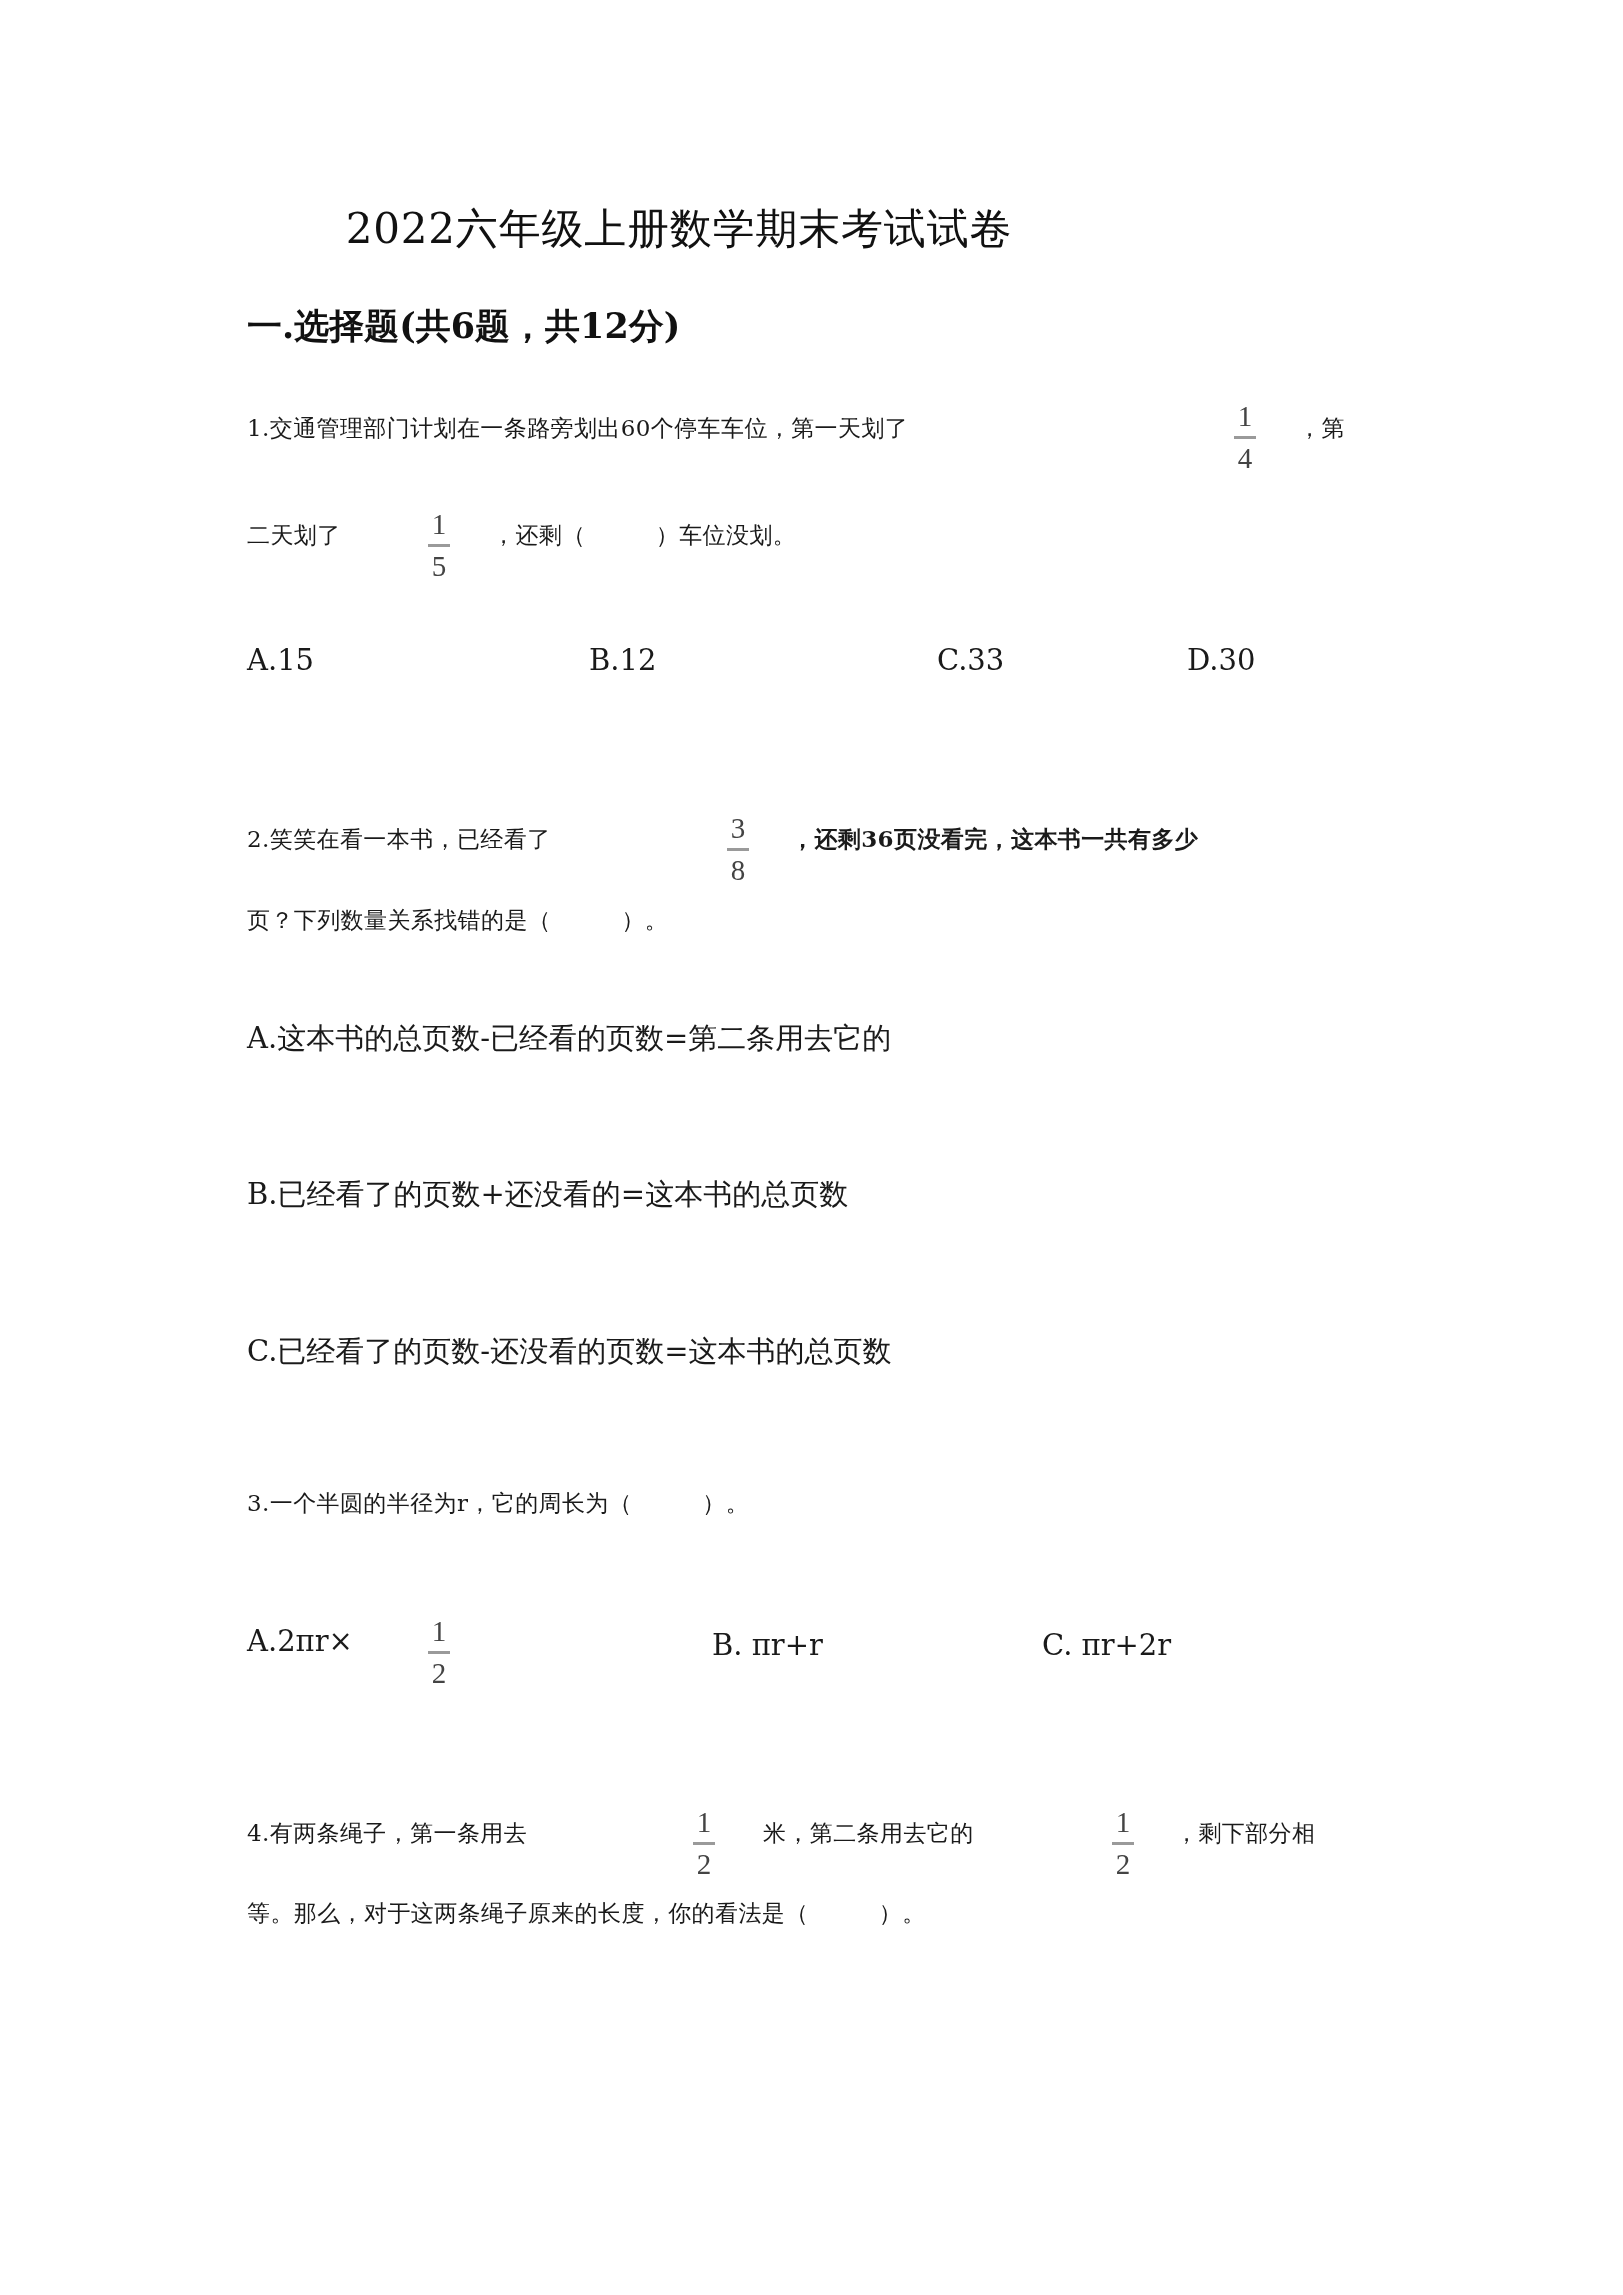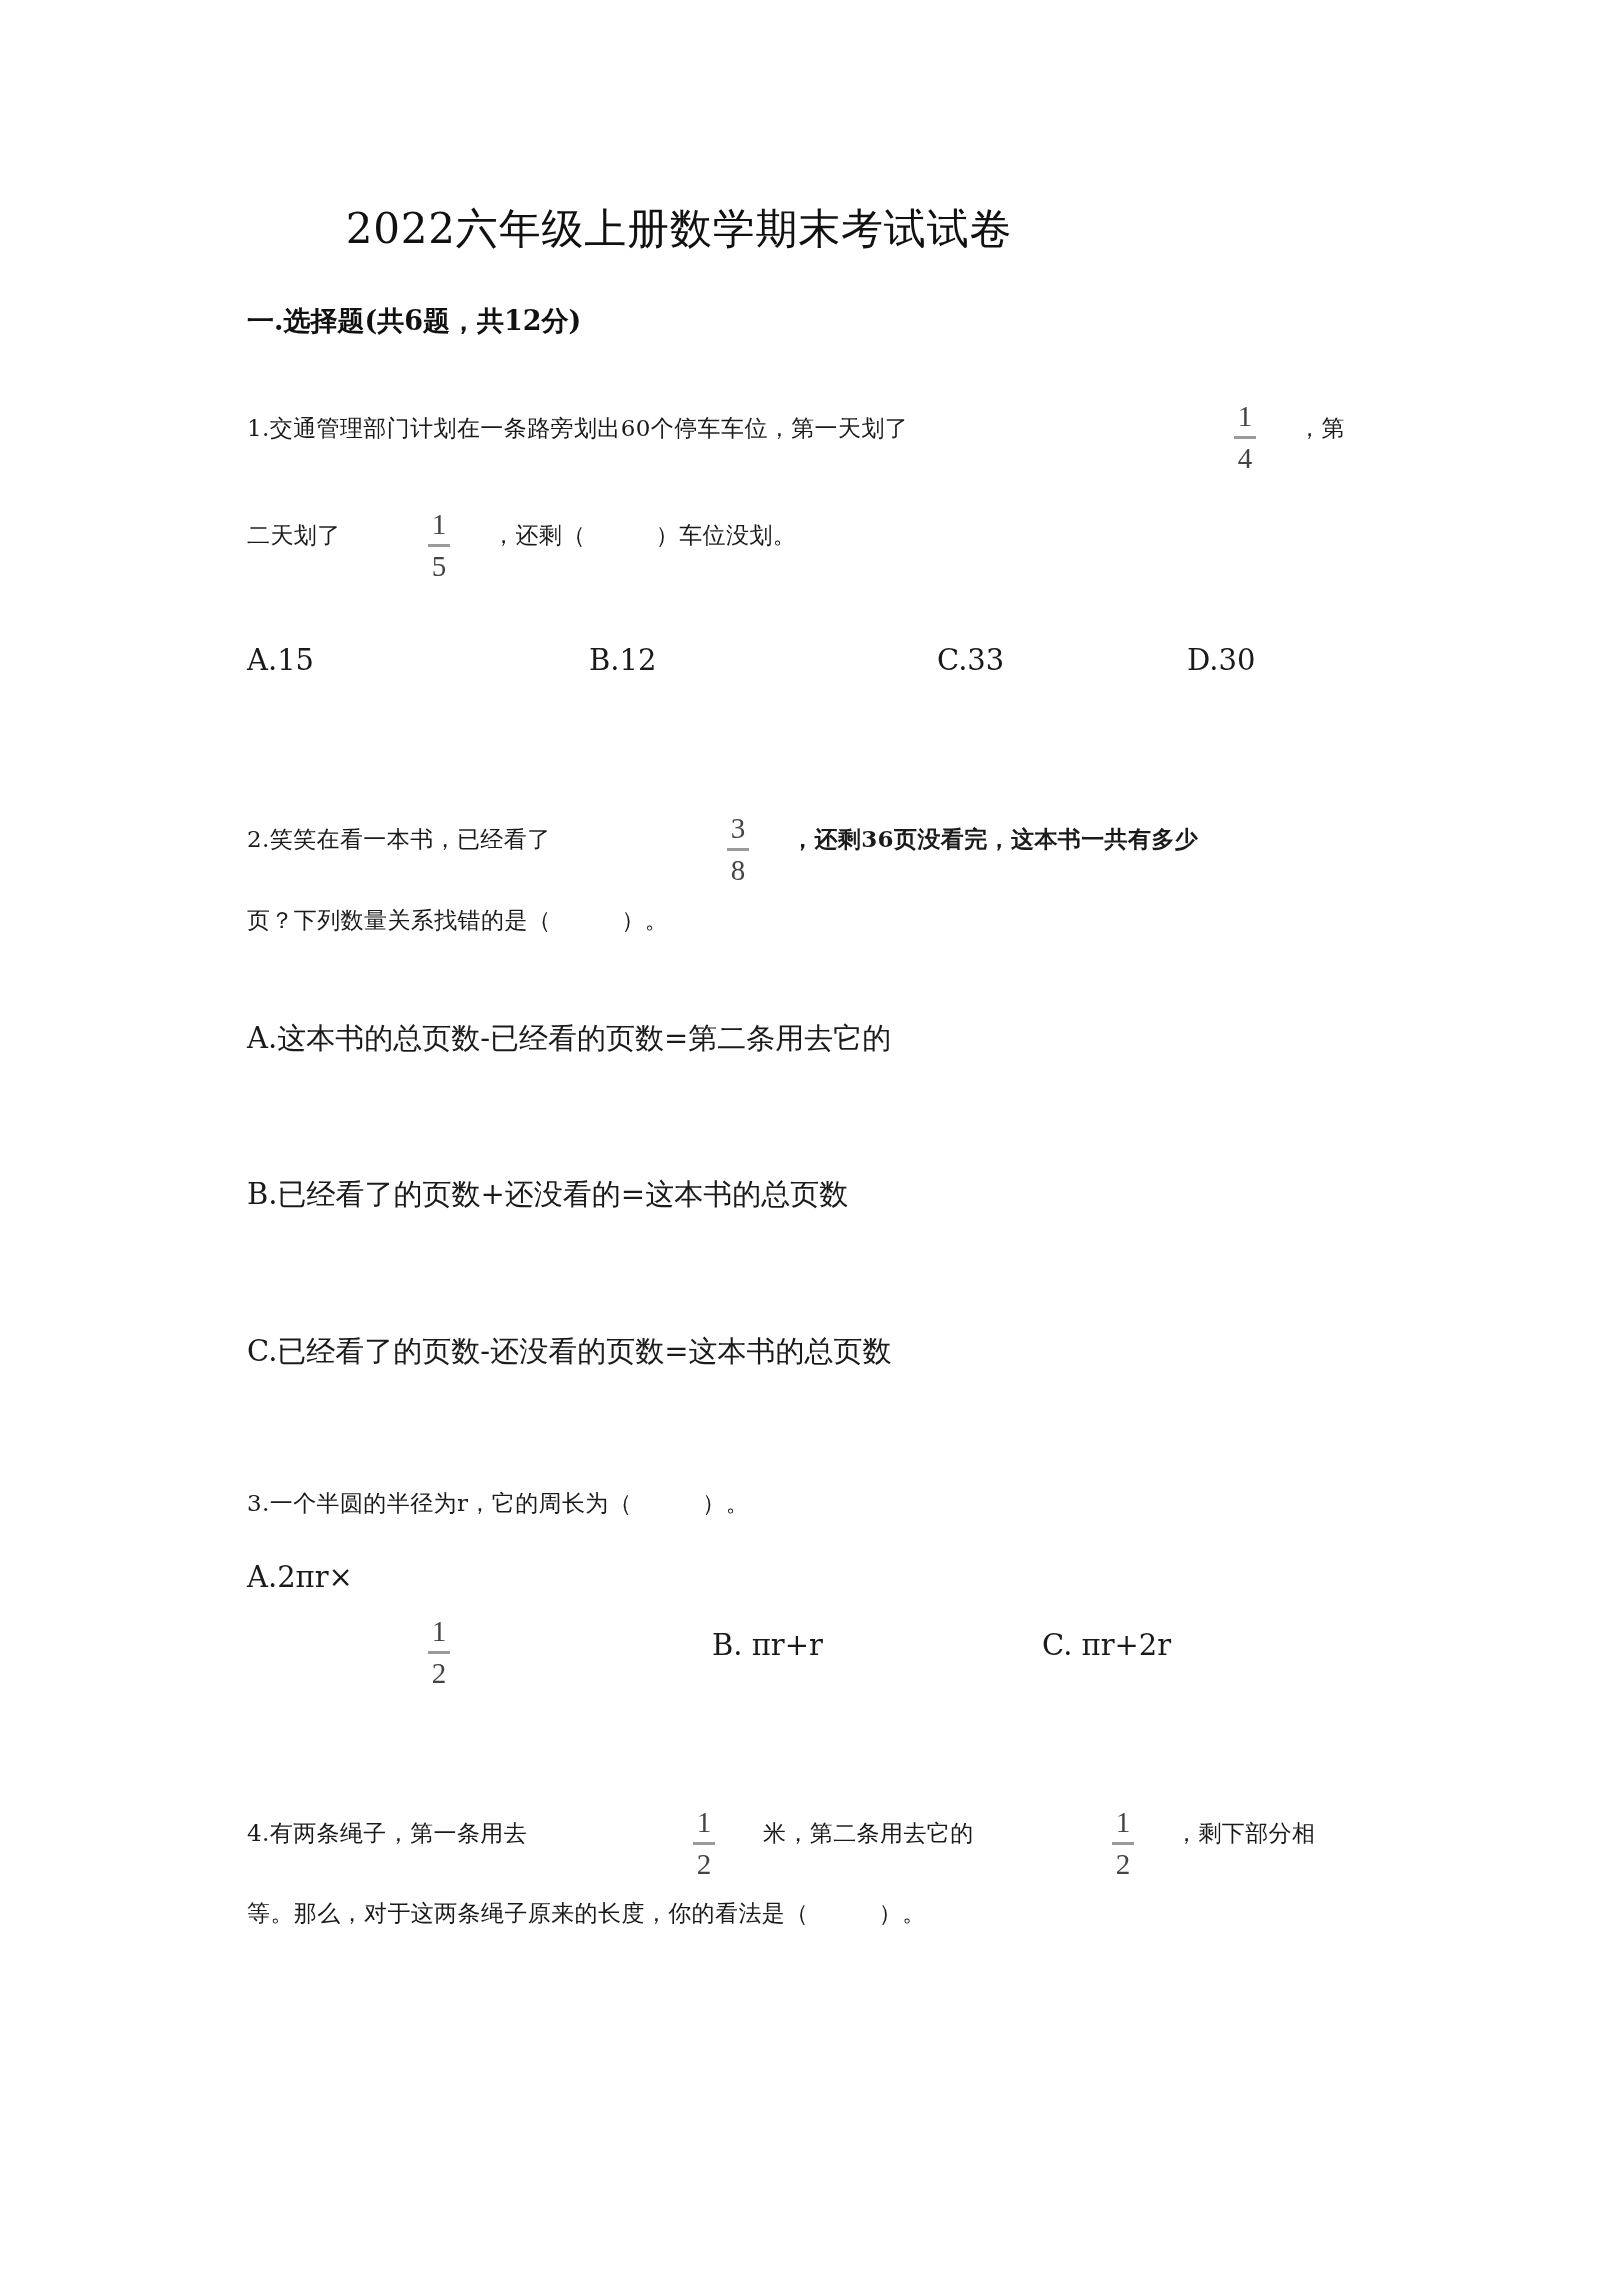--- a/index.html
+++ b/index.html
@@ -19,21 +19,21 @@
   .title {
     left: 0; width: 1358px; top: 201px;
     text-align: center;
     font-size: 42px;
     font-weight: normal;
     letter-spacing: 0.8px;
     color: #111;
   }
   .section {
     left: 247px; top: 303px;
-    font-size: 27px;
+    font-size: 35px;
     font-weight: bold;
     color: #111;
   }
   .qtext {
     font-size: 23px;
     color: #1a1a1a;
     letter-spacing: 0.4px;
   }
   .opt {
     font-size: 29px;
@@ -101,21 +101,21 @@
   <div class="abs qtext" style="left:247px; top:905px;">页？下列数量关系找错的是（　　　）。</div>
 
   <div class="abs opt" style="left:247px; top:1019px;">A.这本书的总页数-已经看的页数=第二条用去它的</div>
   <div class="abs opt" style="left:247px; top:1175px;">B.已经看了的页数+还没看的=这本书的总页数</div>
   <div class="abs opt" style="left:247px; top:1332px;">C.已经看了的页数-还没看的页数=这本书的总页数</div>
 </div>
 
 <div>
   <div class="abs qtext" style="left:247px; top:1488px;">3.一个半圆的半径为r，它的周长为（　　　）。</div>
 
-  <div class="abs opt" style="left:247px; top:1560px;">A.2πr×</div>
+  <div class="abs opt" style="left:247px; top:1624px;">A.2πr×</div>
   <div class="frac" style="left:424px; top:1617px;">
     <span class="num">1</span>
     <span class="bar"></span>
     <span class="den">2</span>
   </div>
   <div class="abs opt" style="left:712px; top:1628px;">B. πr+r</div>
   <div class="abs opt" style="left:1042px; top:1628px;">C. πr+2r</div>
 </div>
 
 <div>

